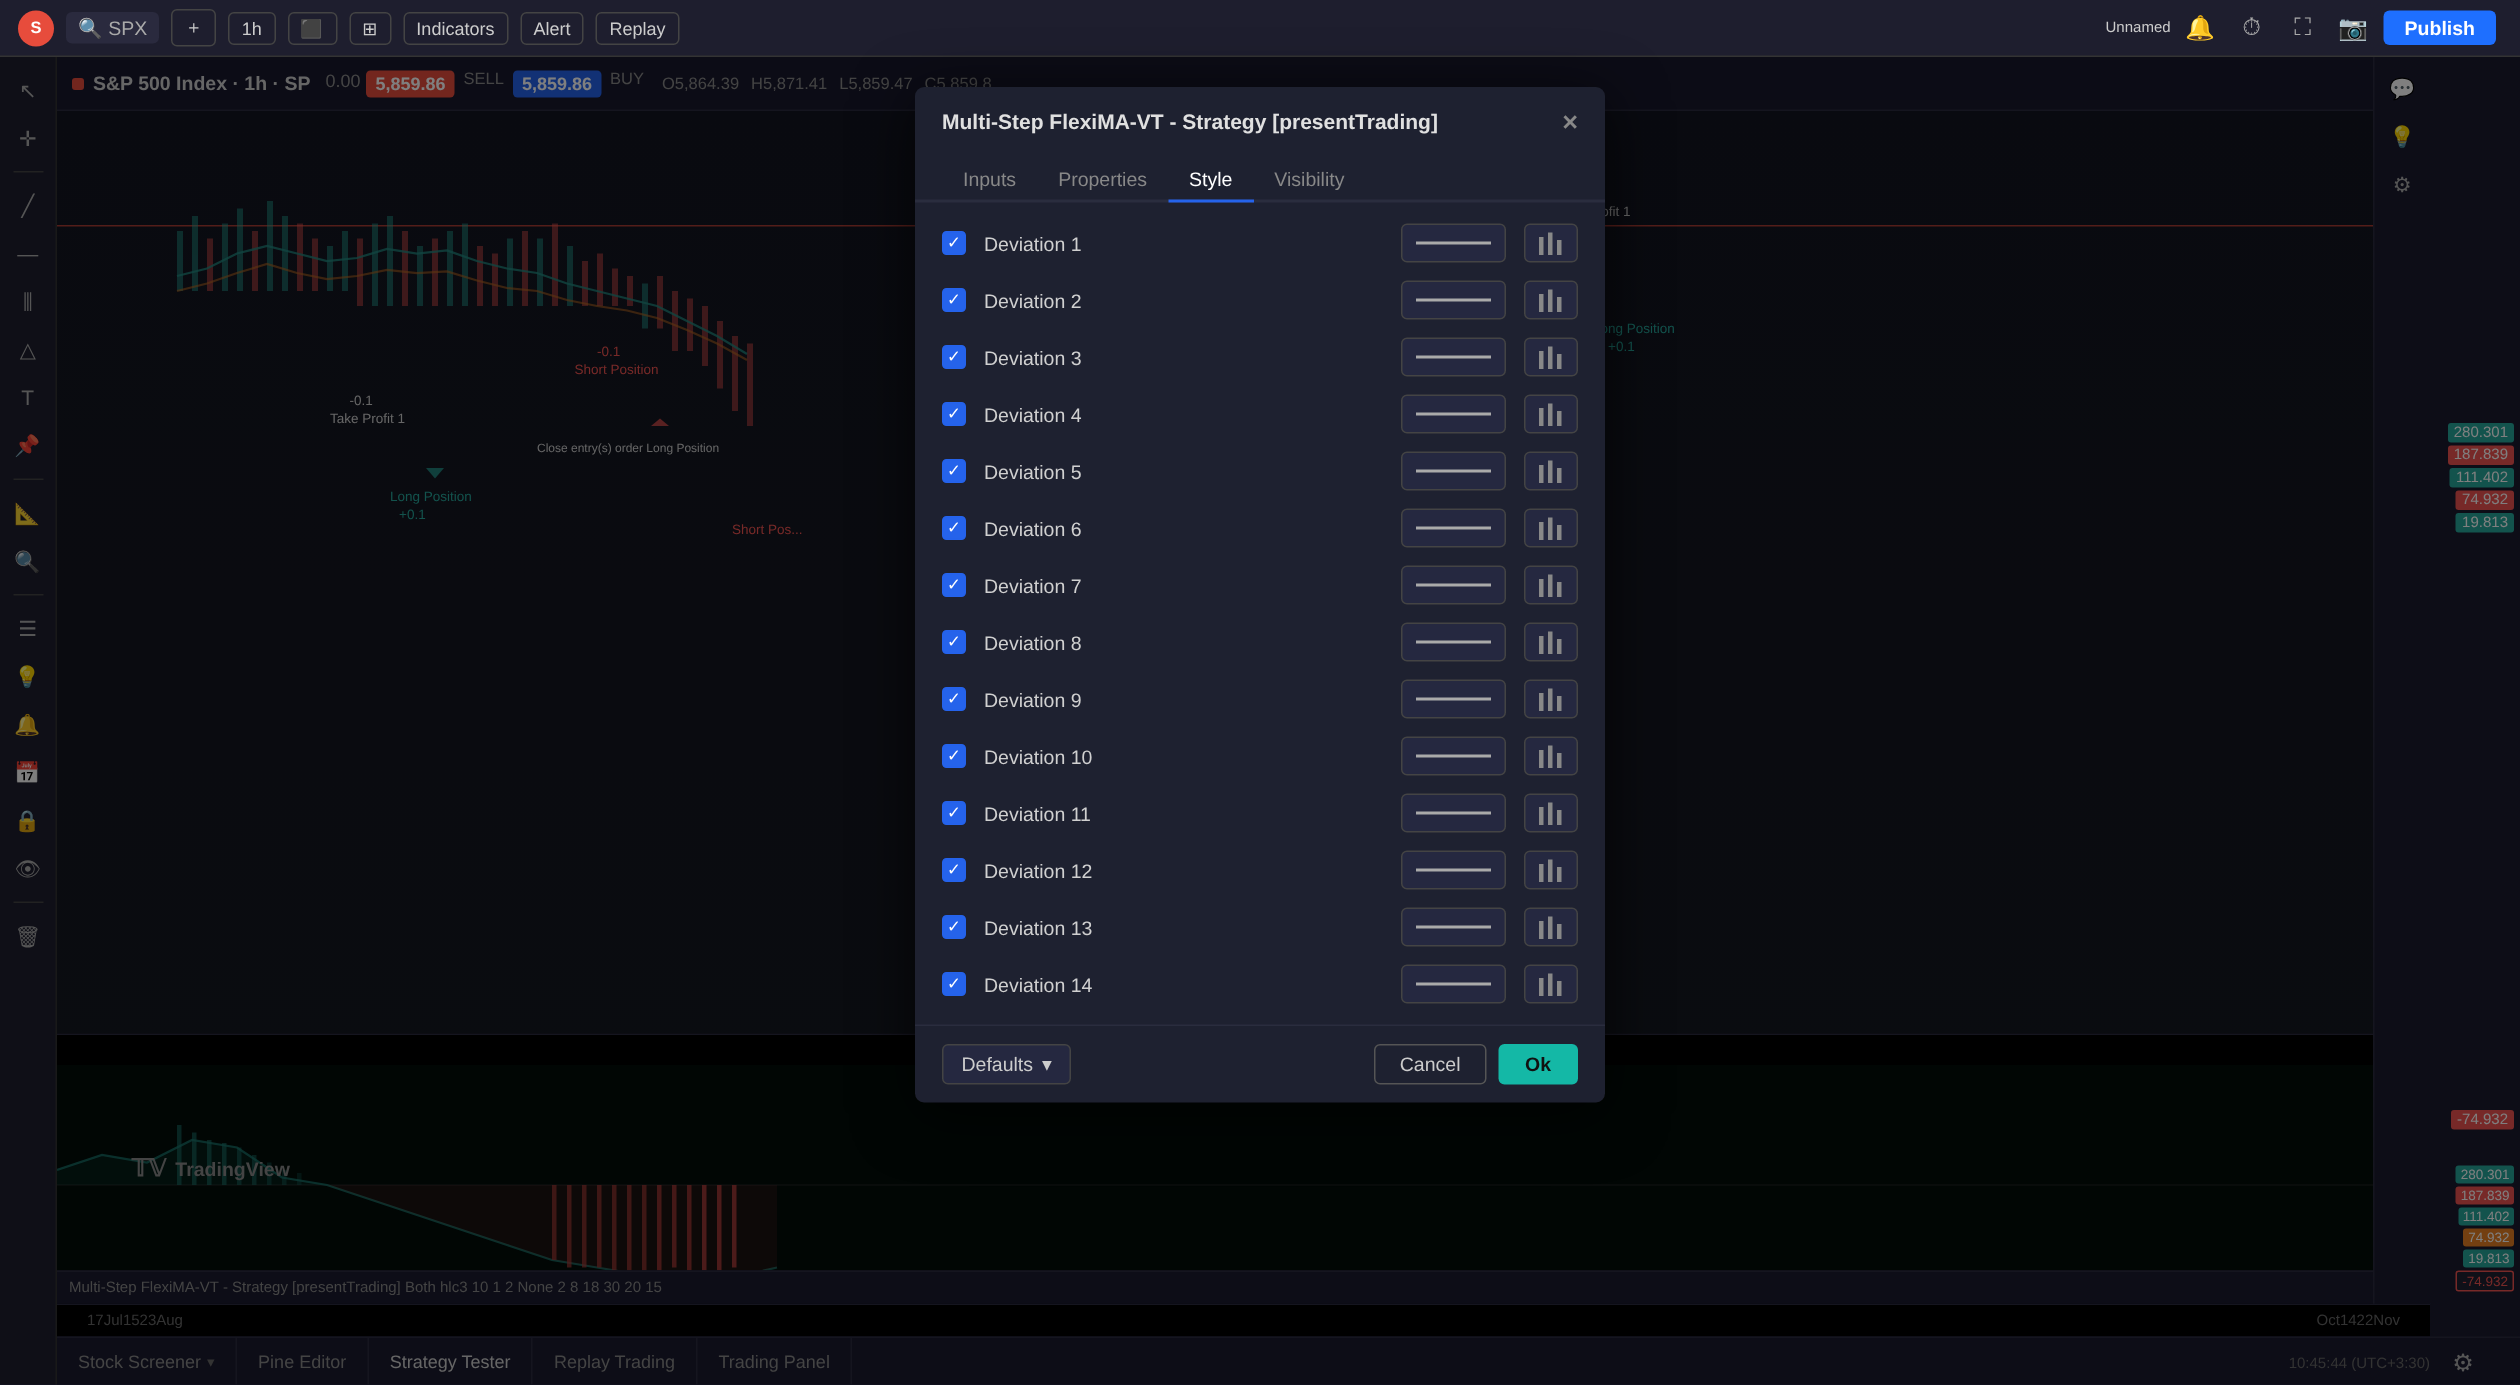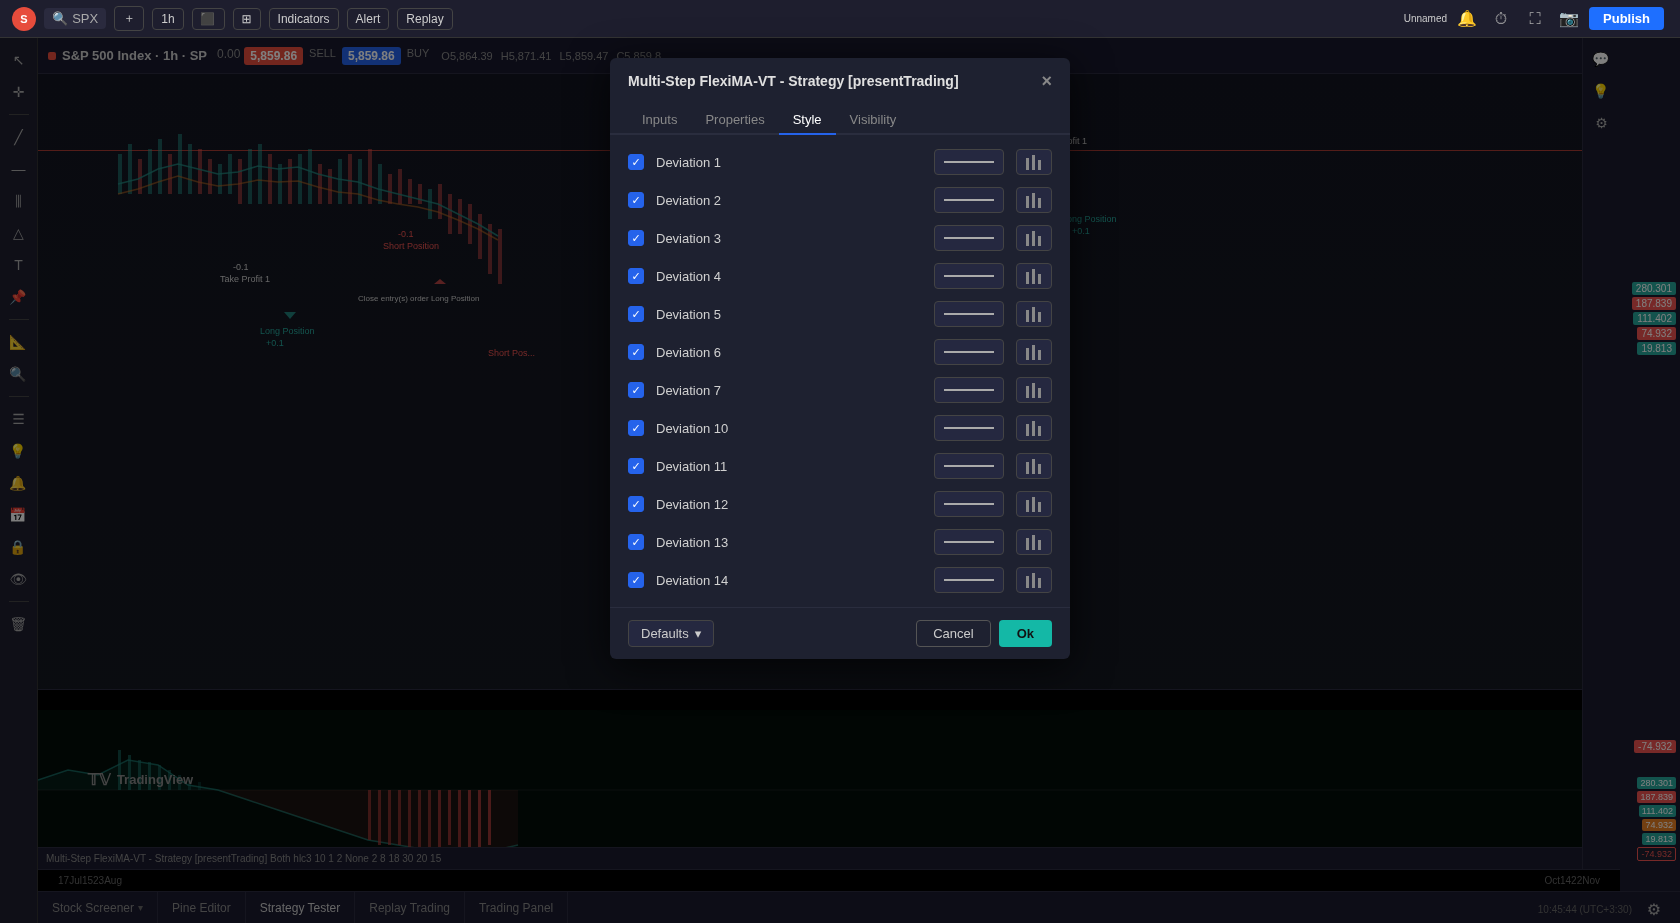--- a/index.html
+++ b/index.html
@@ -726,21 +726,21 @@
         <div class="bottom-tab active">
           <span>Strategy Tester</span>
         </div>
         <div class="bottom-tab">
           <span>Replay Trading</span>
         </div>
         <div class="bottom-tab">
           <span>Trading Panel</span>
         </div>
       </div>
-      <div style="margin-left:auto;display:flex;align-items:center;gap:8px;padding-right:12px;">
+      <div style="margin-left:auto;display:flex;align-items:center;gap:8px;padding-right:24px;">
         <span style="font-size:10px;color:#666;">10:45:44 (UTC+3:30)</span>
         <div class="icon-btn">⚙</div>
       </div>
     </div>
 
   </div>
 </div>
 
 <div class="dialog-overlay">
   <div class="dialog">
@@ -839,20 +839,48 @@
             <svg width="18" height="16" viewBox="0 0 18 16" fill="none">
               <rect x="1" y="4" width="3" height="12" fill="#888"></rect>
               <rect x="7" y="1" width="3" height="15" fill="#888"></rect>
               <rect x="13" y="6" width="3" height="10" fill="#888"></rect>
             </svg>
           </div>
         </div>
         <div class="dev-row">
           <div class="dev-checkbox checked"></div>
           <span class="dev-label">Deviation 7</span>
+          <div class="dev-line-btn">
+            <div class="dev-line-preview"></div>
+          </div>
+          <div class="dev-bars-btn">
+            <svg width="18" height="16" viewBox="0 0 18 16" fill="none">
+              <rect x="1" y="4" width="3" height="12" fill="#888"></rect>
+              <rect x="7" y="1" width="3" height="15" fill="#888"></rect>
+              <rect x="13" y="6" width="3" height="10" fill="#888"></rect>
+            </svg>
+          </div>
+        </div>
+        <div class="dev-row">
+          <div class="dev-checkbox checked"></div>
+          <span class="dev-label">Deviation 8</span>
+          <div class="dev-line-btn">
+            <div class="dev-line-preview"></div>
+          </div>
+          <div class="dev-bars-btn">
+            <svg width="18" height="16" viewBox="0 0 18 16" fill="none">
+              <rect x="1" y="4" width="3" height="12" fill="#888"></rect>
+              <rect x="7" y="1" width="3" height="15" fill="#888"></rect>
+              <rect x="13" y="6" width="3" height="10" fill="#888"></rect>
+            </svg>
+          </div>
+        </div>
+        <div class="dev-row">
+          <div class="dev-checkbox checked"></div>
+          <span class="dev-label">Deviation 9</span>
           <div class="dev-line-btn">
             <div class="dev-line-preview"></div>
           </div>
           <div class="dev-bars-btn">
             <svg width="18" height="16" viewBox="0 0 18 16" fill="none">
               <rect x="1" y="4" width="3" height="12" fill="#888"></rect>
               <rect x="7" y="1" width="3" height="15" fill="#888"></rect>
               <rect x="13" y="6" width="3" height="10" fill="#888"></rect>
             </svg>
           </div>

